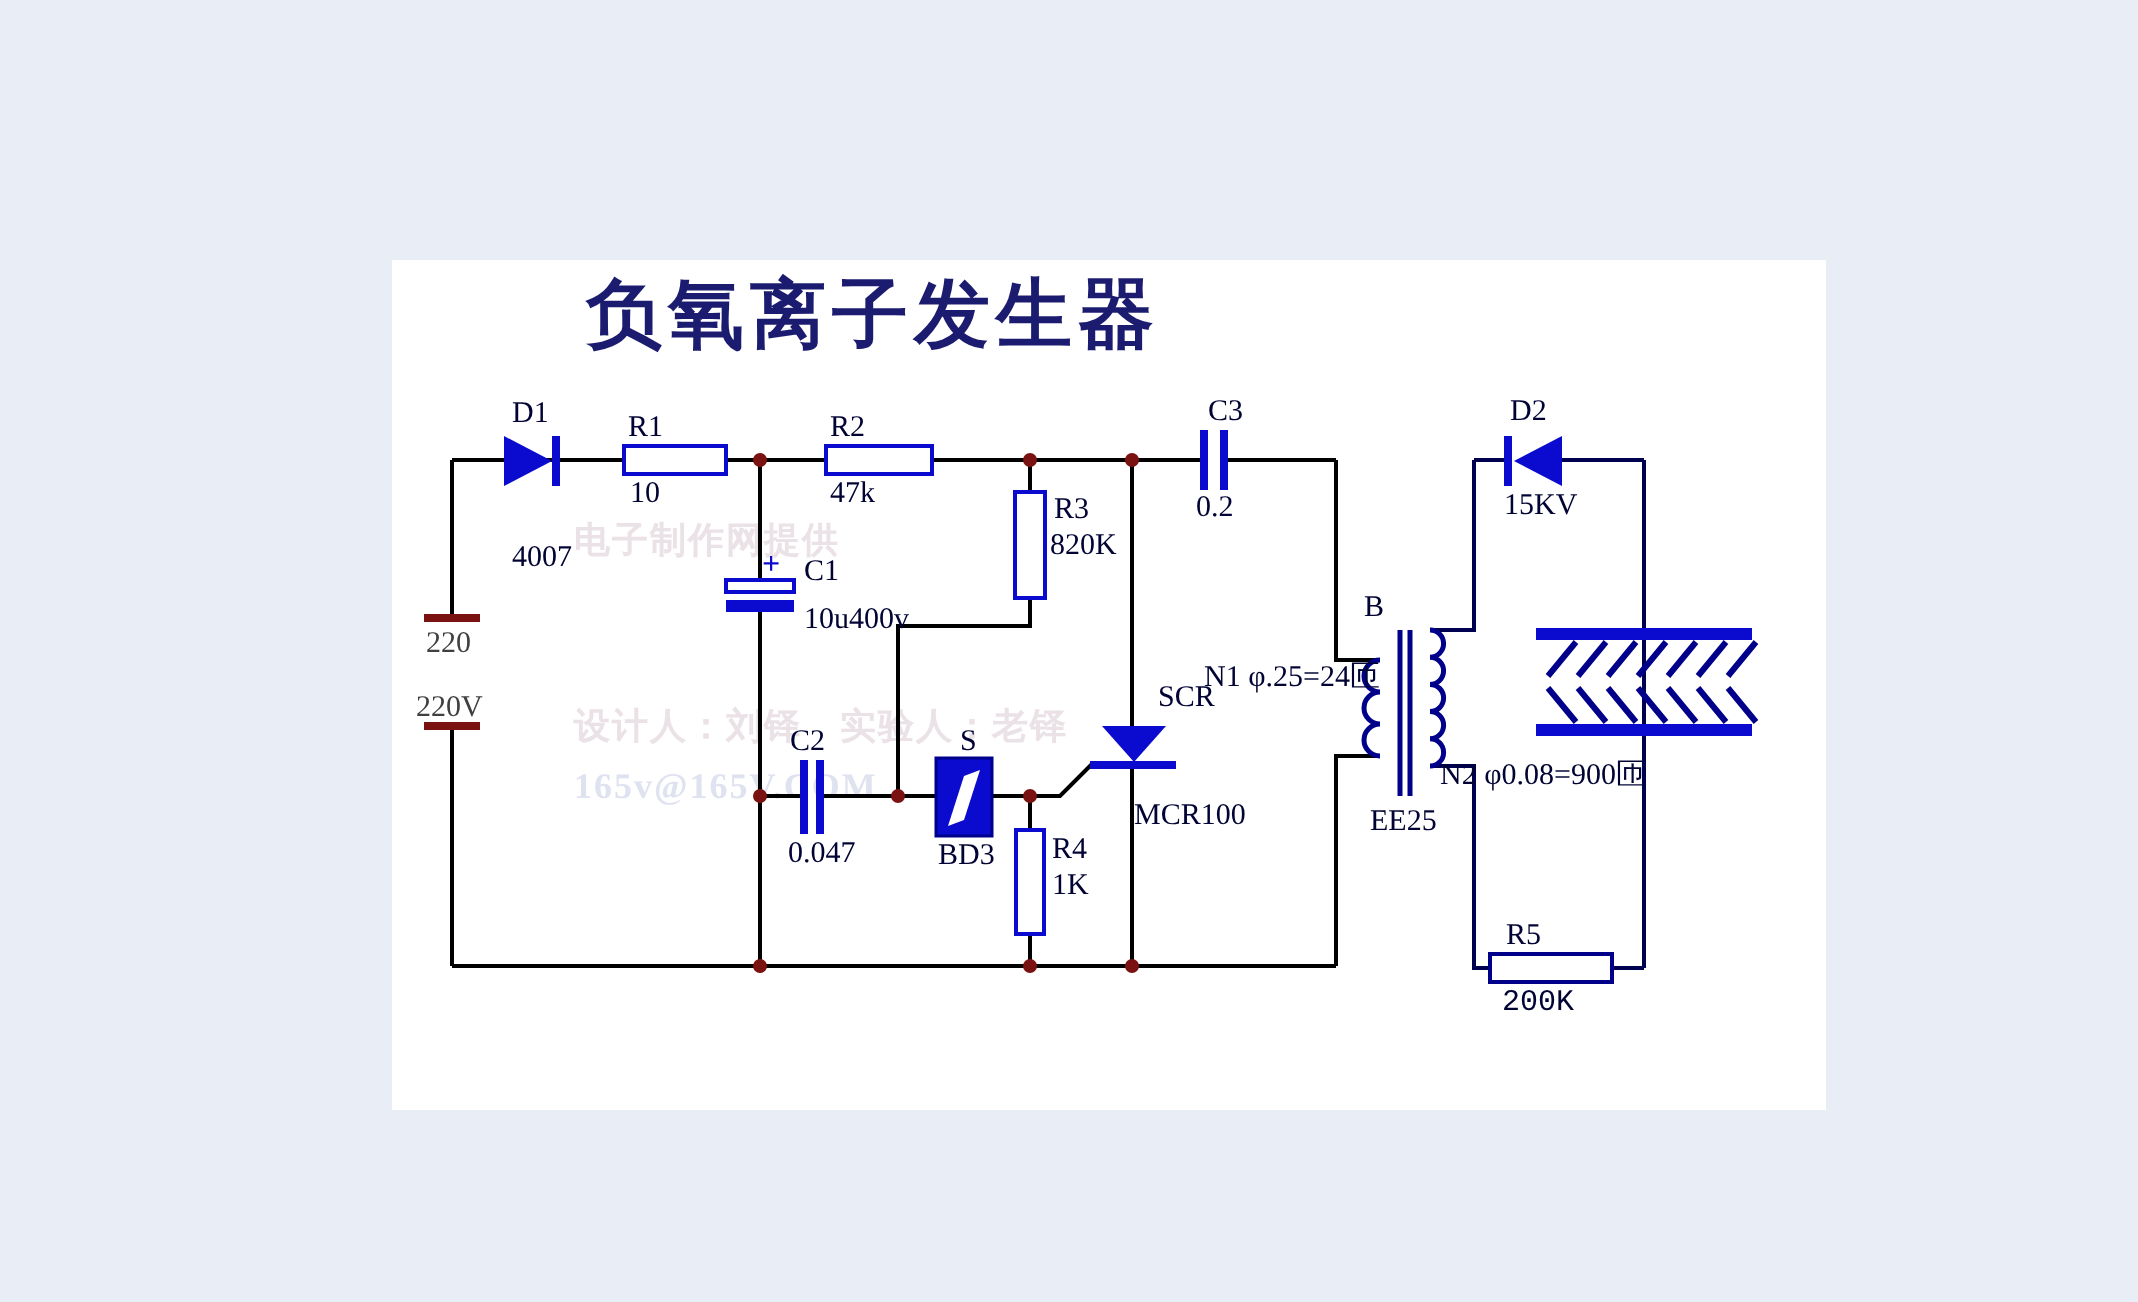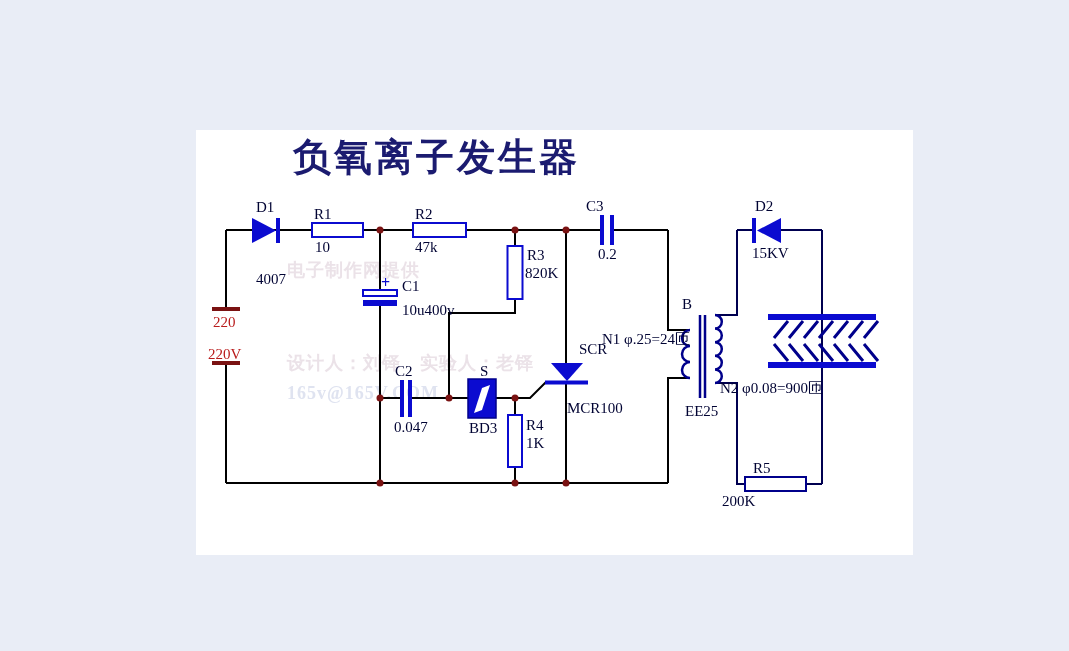--- a/index.html
+++ b/index.html
@@ -14,21 +14,21 @@
   }
   .abs{position:absolute;white-space:nowrap;}
   .title{
     left:97px;top:2px;font-size:38px;font-weight:bold;color:#1b1b70;
     letter-spacing:3px;
   }
   .wm{font-weight:bold;font-size:18px;letter-spacing:1px;}
   .wm-cn{color:#ebe2e8;}
   .wm-url{color:#dfe3f0;}
   .lbl{font-size:15px;color:#000333;line-height:1;}
-  .lbl-red{color:#b91c1c;}
+  .lbl-red{color:#404040;}
   .plus{font-size:16px;font-weight:bold;color:#0b0bd0;}
   svg{position:absolute;left:0;top:0;}
 </style>
 </head>
 <body>
 
 <div class="canvas">
 
   <div class="abs wm wm-cn" style="left:91px;top:128px;">电子制作网提供</div>
   <div class="abs wm wm-cn" style="left:91px;top:221px;">设计人：刘铎　实验人：老铎</div>
@@ -150,30 +150,30 @@
 
   <div class="abs lbl" style="left:284px;top:234px;">S</div>
   <div class="abs lbl" style="left:273px;top:291px;">BD3</div>
 
   <div class="abs lbl" style="left:330px;top:288px;">R4</div>
   <div class="abs lbl" style="left:330px;top:306px;">1K</div>
 
   <div class="abs lbl" style="left:383px;top:212px;">SCR</div>
   <div class="abs lbl" style="left:371px;top:271px;">MCR100</div>
 
-  <div class="abs lbl" style="left:390px;top:69px;">C3</div>
+  <div class="abs lbl" style="left:408px;top:69px;">C3</div>
   <div class="abs lbl" style="left:402px;top:117px;">0.2</div>
 
   <div class="abs lbl" style="left:559px;top:69px;">D2</div>
   <div class="abs lbl" style="left:556px;top:116px;">15KV</div>
 
   <div class="abs lbl" style="left:486px;top:167px;">B</div>
   <div class="abs lbl" style="left:406px;top:202px;">N1 φ.25=24匝</div>
   <div class="abs lbl" style="left:524px;top:251px;">N2 φ0.08=900匝</div>
   <div class="abs lbl" style="left:489px;top:274px;">EE25</div>
 
   <div class="abs lbl" style="left:557px;top:331px;">R5</div>
-  <div class="abs lbl" style="left:526px;top:364px;">200K</div>
+  <div class="abs lbl" style="left:555px;top:364px;font-family:Liberation Mono, monospace;">200K</div>
 
   <div class="abs lbl lbl-red" style="left:17px;top:185px;">220</div>
   <div class="abs lbl lbl-red" style="left:12px;top:217px;">220V</div>
 
 </div>
 
 </body></html>

